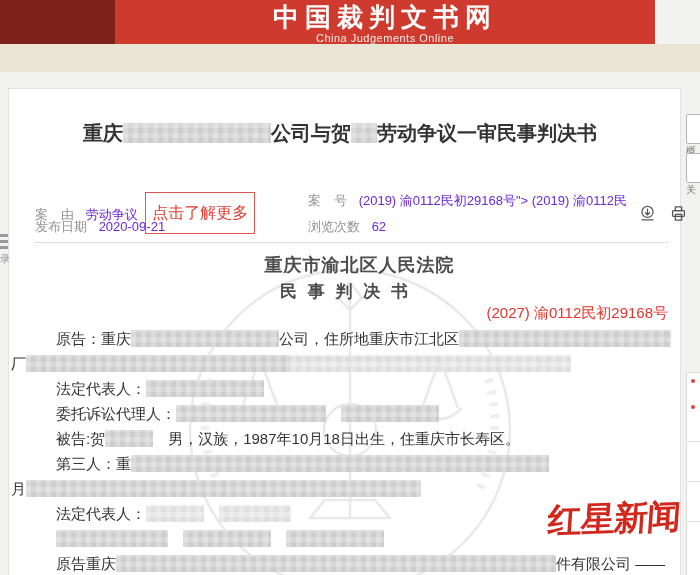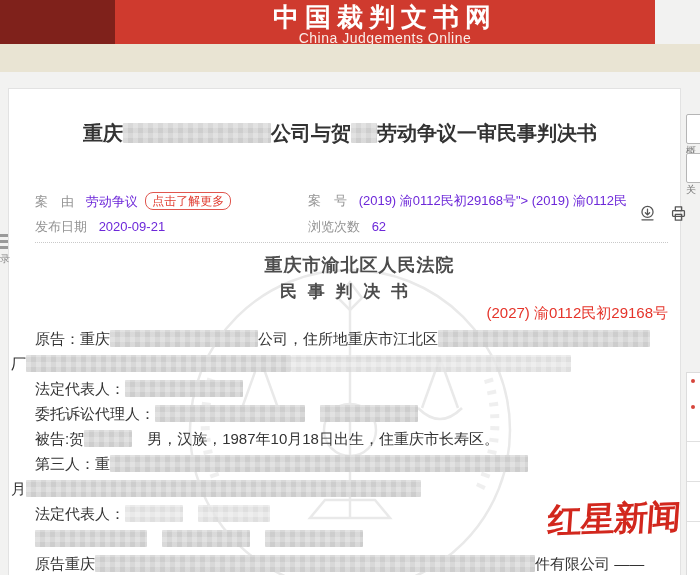--- a/index.html
+++ b/index.html
@@ -3,49 +3,49 @@
 <meta charset="utf-8">
 <style>
   html,body{margin:0;padding:0;}
   .page{position:relative;width:700px;height:575px;overflow:hidden;background:#f2f2f1;
         font-family:"Liberation Sans","DejaVu Sans",sans-serif;color:#333;}
   
   .hdr{position:absolute;left:0;top:0;width:556px;height:44px;background:#7f211b;}
   .hdr-center{position:absolute;left:115px;top:0;width:540px;height:44px;background:#cf3a2e;
         text-align:center;}
   .hdr-title{color:#fff;font-size:26px;font-weight:bold;letter-spacing:6px;line-height:30px;margin-top:2px;}
-  .hdr-sub{color:#fbeee9;font-size:14px;line-height:12px;letter-spacing:.5px;}
+  .hdr-sub{color:#fbeee9;font-size:11px;line-height:12px;letter-spacing:.5px;}
   .beige{position:absolute;left:0;top:44px;width:700px;height:28px;background:#e9e4d3;}
   
   .card{position:absolute;left:8px;top:88px;width:671px;height:500px;background:#fff;
         border:1px solid #e2e2e2;z-index:0;}
   .doc-title{position:absolute;left:30px;top:120px;width:620px;text-align:center;z-index:2;
         font-size:20px;font-weight:600;color:#333;white-space:nowrap;}
   .doc-title .blur{height:20px;vertical-align:-3px;}
   
   .meta{position:absolute;font-size:13px;z-index:2;white-space:nowrap;}
   .meta .lbl{color:#939393;margin-right:8px;}
   .meta .val{color:#6d28d9;}
-  .badge{display:inline-block;border:1px solid #e0564e;color:#e03c30;font-size:12px;
-        border-radius:8px;padding:0 6px;line-height:16px;margin-left:4px;vertical-align:1px;}
+  .badge{display:inline-block;border:1px solid #e0564e;color:#e03c30;font-size:16px;
+        border-radius:0;padding:12px 6px;line-height:16px;margin-left:4px;vertical-align:1px;}
   .redlink{color:#6d28d9;}
   .dotted{position:absolute;left:35px;top:242px;width:633px;border-top:1px dotted #c9c9c9;z-index:2;}
   .iconbar{position:absolute;left:630px;top:203px;z-index:3;}
   .iconbar svg{margin-left:8px;cursor:pointer;}
   
   .court{position:absolute;left:8px;top:253px;width:673px;text-align:center;padding-left:30px;
         box-sizing:border-box;font-size:18px;font-weight:bold;color:#4c4c4c;letter-spacing:1px;z-index:2;}
   .doctype{position:absolute;left:8px;top:280px;width:645px;text-align:center;padding-left:30px;
         box-sizing:border-box;font-size:17px;font-weight:bold;color:#4c4c4c;letter-spacing:3px;z-index:2;}
   .caseno{position:absolute;left:308px;top:304px;width:360px;text-align:right;font-size:15px;
         color:#e5342a;z-index:2;white-space:nowrap;}
   
   .body-lines{position:absolute;left:9px;top:326px;width:690px;z-index:2;}
   .line{height:25px;line-height:25px;font-size:15px;color:#333;white-space:nowrap;padding-left:2px;}
-  .line.indent{padding-left:26px;}
+  .line.indent{padding-left:47px;}
   .blur{display:inline-block;height:17px;background-color:#d8d8d8;vertical-align:-3px;border-radius:1px;
         background-image:repeating-linear-gradient(90deg,rgba(255,255,255,.25) 0 5px,transparent 5px 10px),
                          repeating-linear-gradient(0deg,rgba(110,110,110,.10) 0 5px,transparent 5px 10px);}
   .blur.light{background-color:#e6e6e6;opacity:.85;}
   
   .seal{position:absolute;left:160px;top:258px;z-index:1;}
   
   .redstar{position:absolute;left:548px;top:496px;z-index:4;color:#d2271d;font-size:34px;
         font-weight:bold;transform:skewX(-6deg) rotate(-2deg);letter-spacing:-1px;white-space:nowrap;}
   

